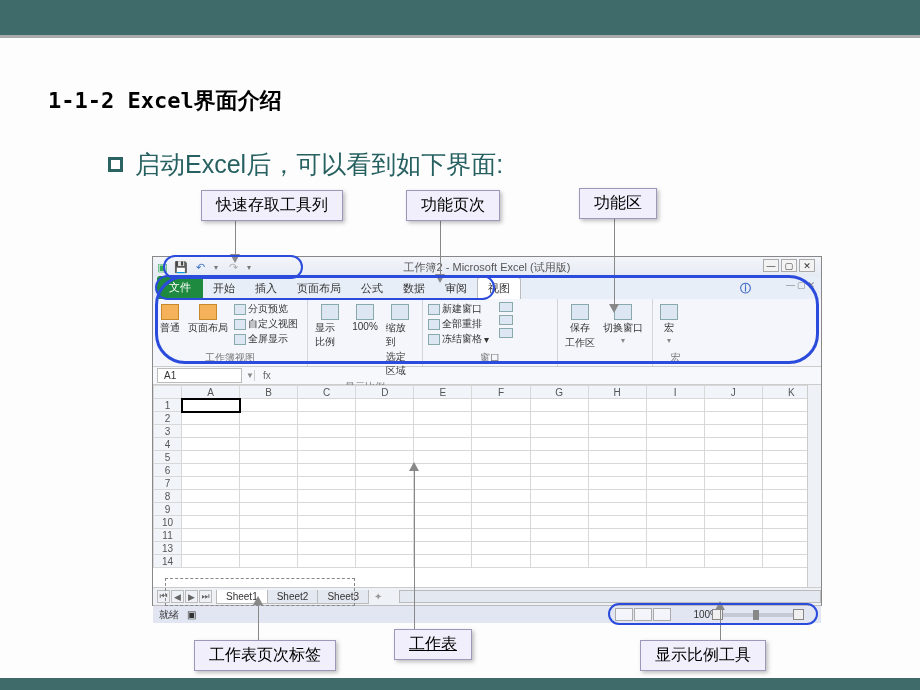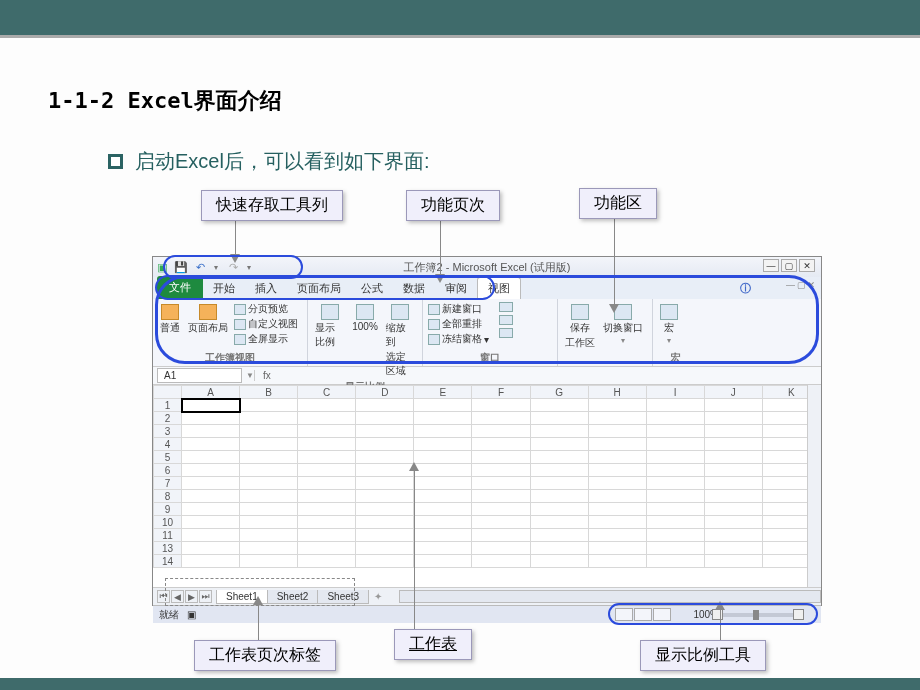--- a/index.html
+++ b/index.html
@@ -24,21 +24,21 @@
     left: 48px;
     font-size: 22px;
     font-weight: bold;
     font-family: "SimHei", monospace;
     color: #000;
   }
   .intro-line {
     position: absolute;
     top: 148px;
     left: 108px;
-    font-size: 20px;
+    font-size: 25px;
     color: #266060;
     display: flex;
     align-items: center;
     gap: 12px;
   }
   .bullet-box {
     width: 15px; height: 15px;
     border: 3px solid #2b6363;
     background: #fff;
   }
@@ -203,21 +203,20 @@
     flex-direction: column;
     justify-content: flex-start;
     padding: 3px 5px 1px;
     font-size: 10px;
   }
   .rgroup-label {
     text-align: center;
     color: #777;
     font-size: 10px;
     margin-top: auto;
-    font-weight: bold;
   }
   .rgroup-items {
     display: flex;
     gap: 4px;
   }
   .r-bigbtn {
     display: flex;
     flex-direction: column;
     align-items: center;
     gap: 1px;

